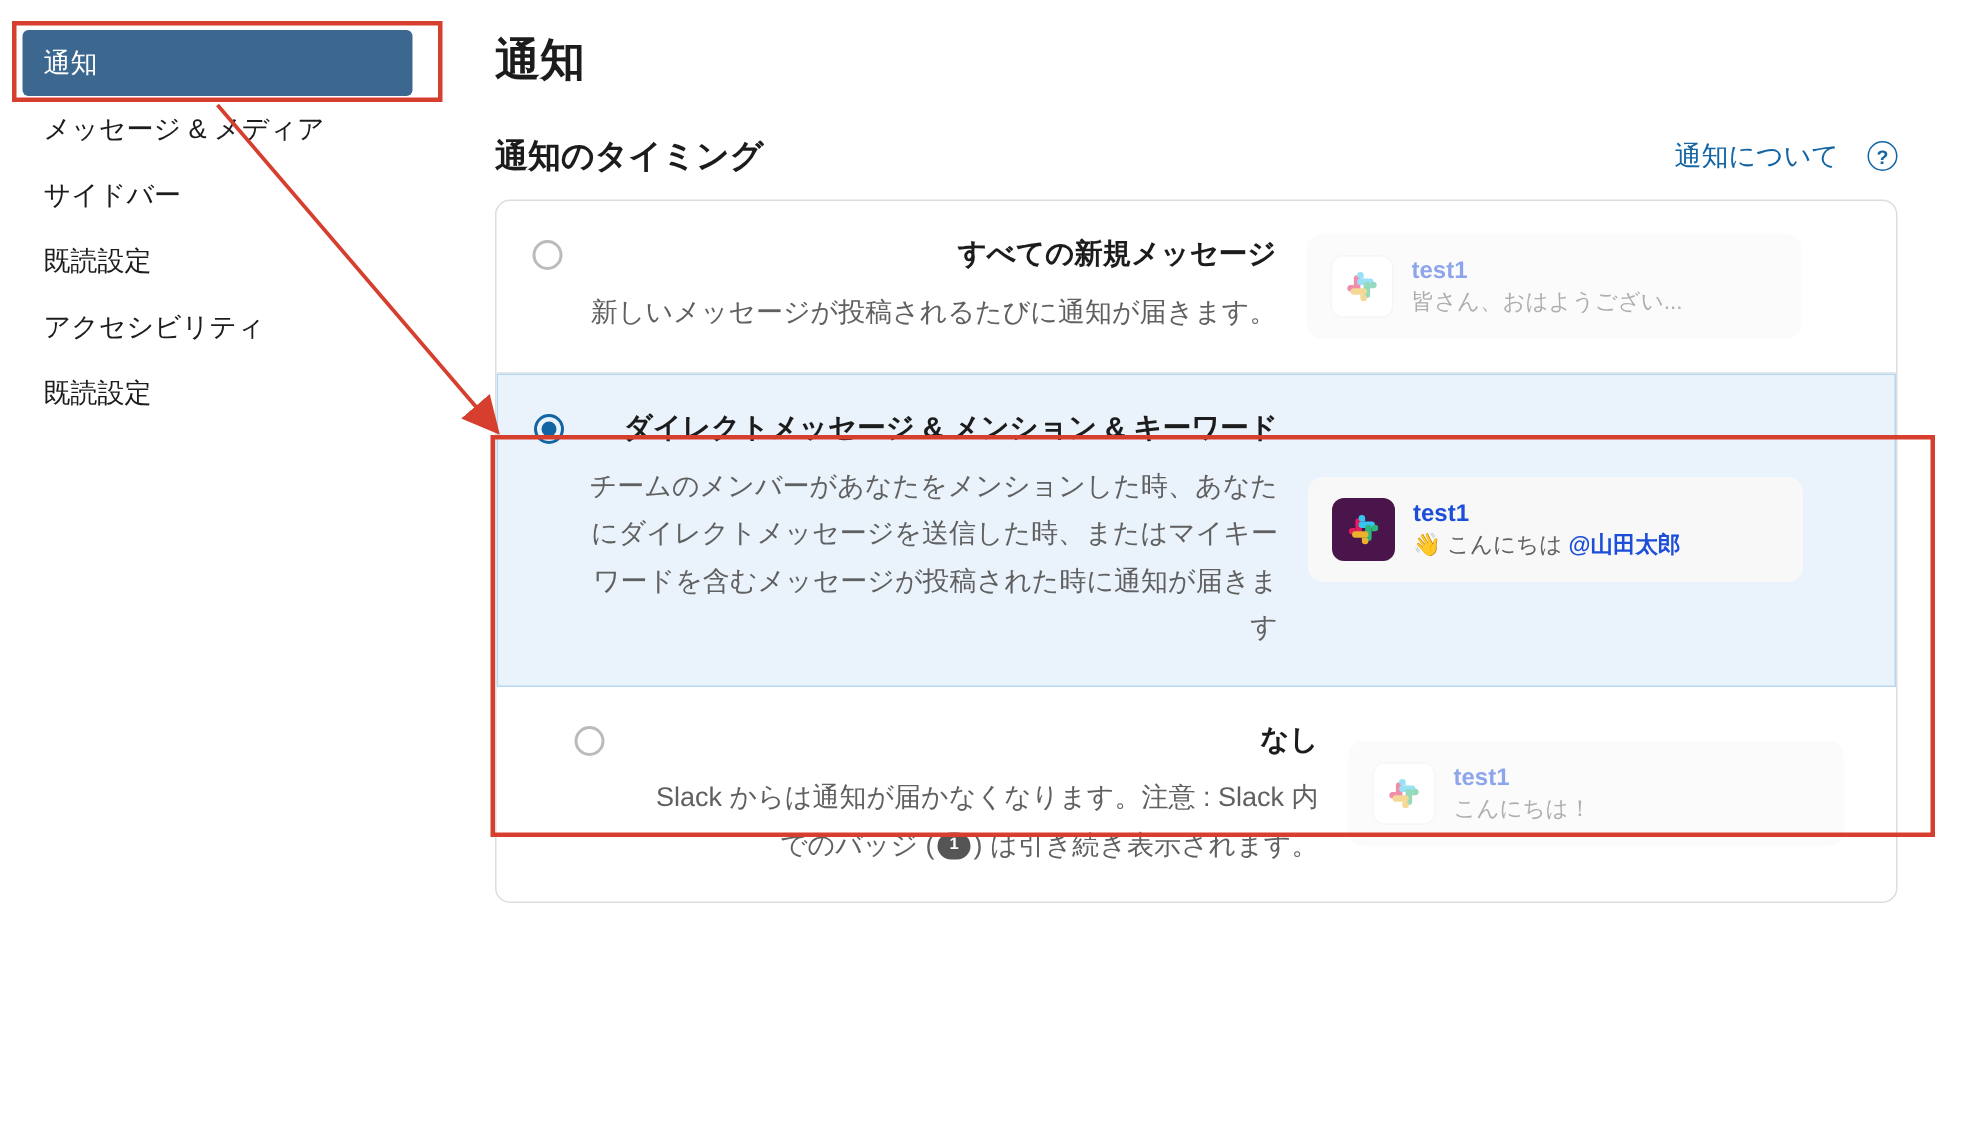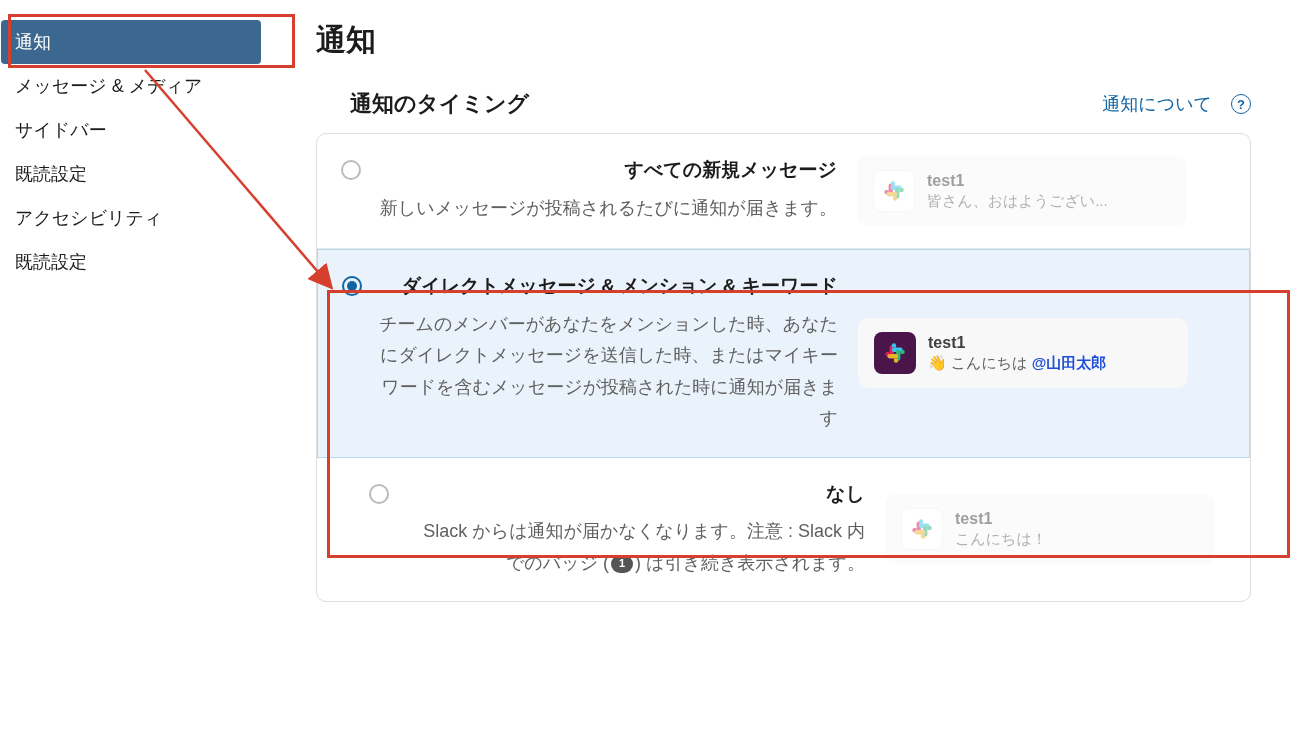--- a/index.html
+++ b/index.html
@@ -5,40 +5,40 @@
   * { box-sizing: border-box; margin: 0; padding: 0; }
   body {
     font-family: "Hiragino Kaku Gothic Pro", "Meiryo", -apple-system, sans-serif;
     background: #fff;
     color: #1d1c1d;
     font-size: 16px;
     width: 1310px;
     height: 752px;
     position: relative;
   }
-  .container { display: flex; padding: 20px 0 0 1px; }
+  .container { display: flex; padding: 20px 0 0 15px; }
   .sidebar { width: 275px; padding-right: 15px; }
   .sidebar-item {
     padding: 10px 14px;
     font-size: 18px;
     color: #1d1c1d;
     cursor: pointer;
     border-radius: 4px;
   }
   .sidebar-item.active {
     background: #3c6890;
     color: #fff;
   }
   .main { flex: 1; padding: 0 10px 0 40px; max-width: 985px; }
   .page-title { font-size: 30px; font-weight: 700; margin-bottom: 28px; }
   .section-header {
     display: flex; justify-content: space-between; align-items: center;
     margin-bottom: 14px;
   }
-  .section-title { font-size: 22px; font-weight: 700; margin-left: 34px; }
+  .section-title { font-size: 22px; font-weight: 700; }
   .help-link {
     color: #1264a3; font-size: 18px; font-weight: 400;
     display: flex; align-items: center; gap: 19px; cursor: pointer;
   }
   .help-icon {
     width: 20px; height: 20px; border: 1.5px solid #1264a3; border-radius: 50%;
     display: inline-flex; align-items: center; justify-content: center;
     font-size: 13px; font-weight: 700; color: #1264a3;
   }
   .option-list { border: 1px solid #ddd; border-radius: 10px; overflow: hidden; }
@@ -69,21 +69,21 @@
   .preview.faded { opacity: 0.5; }
   .slack-icon {
     width: 42px; height: 42px; border-radius: 8px;
     display: flex; align-items: center; justify-content: center;
     flex-shrink: 0;
   }
   .slack-icon.dark { background: #4a154b; }
   .slack-icon.light { background: #fff; border: 1px solid #eee; }
   .slack-icon svg { width: 26px; height: 26px; }
   .preview-body { flex: 1; overflow: hidden; }
-  .preview-title { font-size: 16px; font-weight: 700; color: #404040; margin-bottom: 2px; }
+  .preview-title { font-size: 16px; font-weight: 700; color: #1d4ed8; margin-bottom: 2px; }
   .preview-msg { font-size: 15px; color: #616061; white-space: nowrap; overflow: hidden; text-overflow: ellipsis; }
   .preview-msg .mention { font-weight: 700; color: #1d4ed8; }
   .badge-inline {
     display: inline-flex; align-items: center; justify-content: center;
     width: 22px; height: 18px; background: #555; color: #fff;
     border-radius: 10px; font-size: 11px; font-weight: 700;
     vertical-align: middle; margin: 0 2px;
   }
   .wave-emoji { margin-right: 4px; }
 

